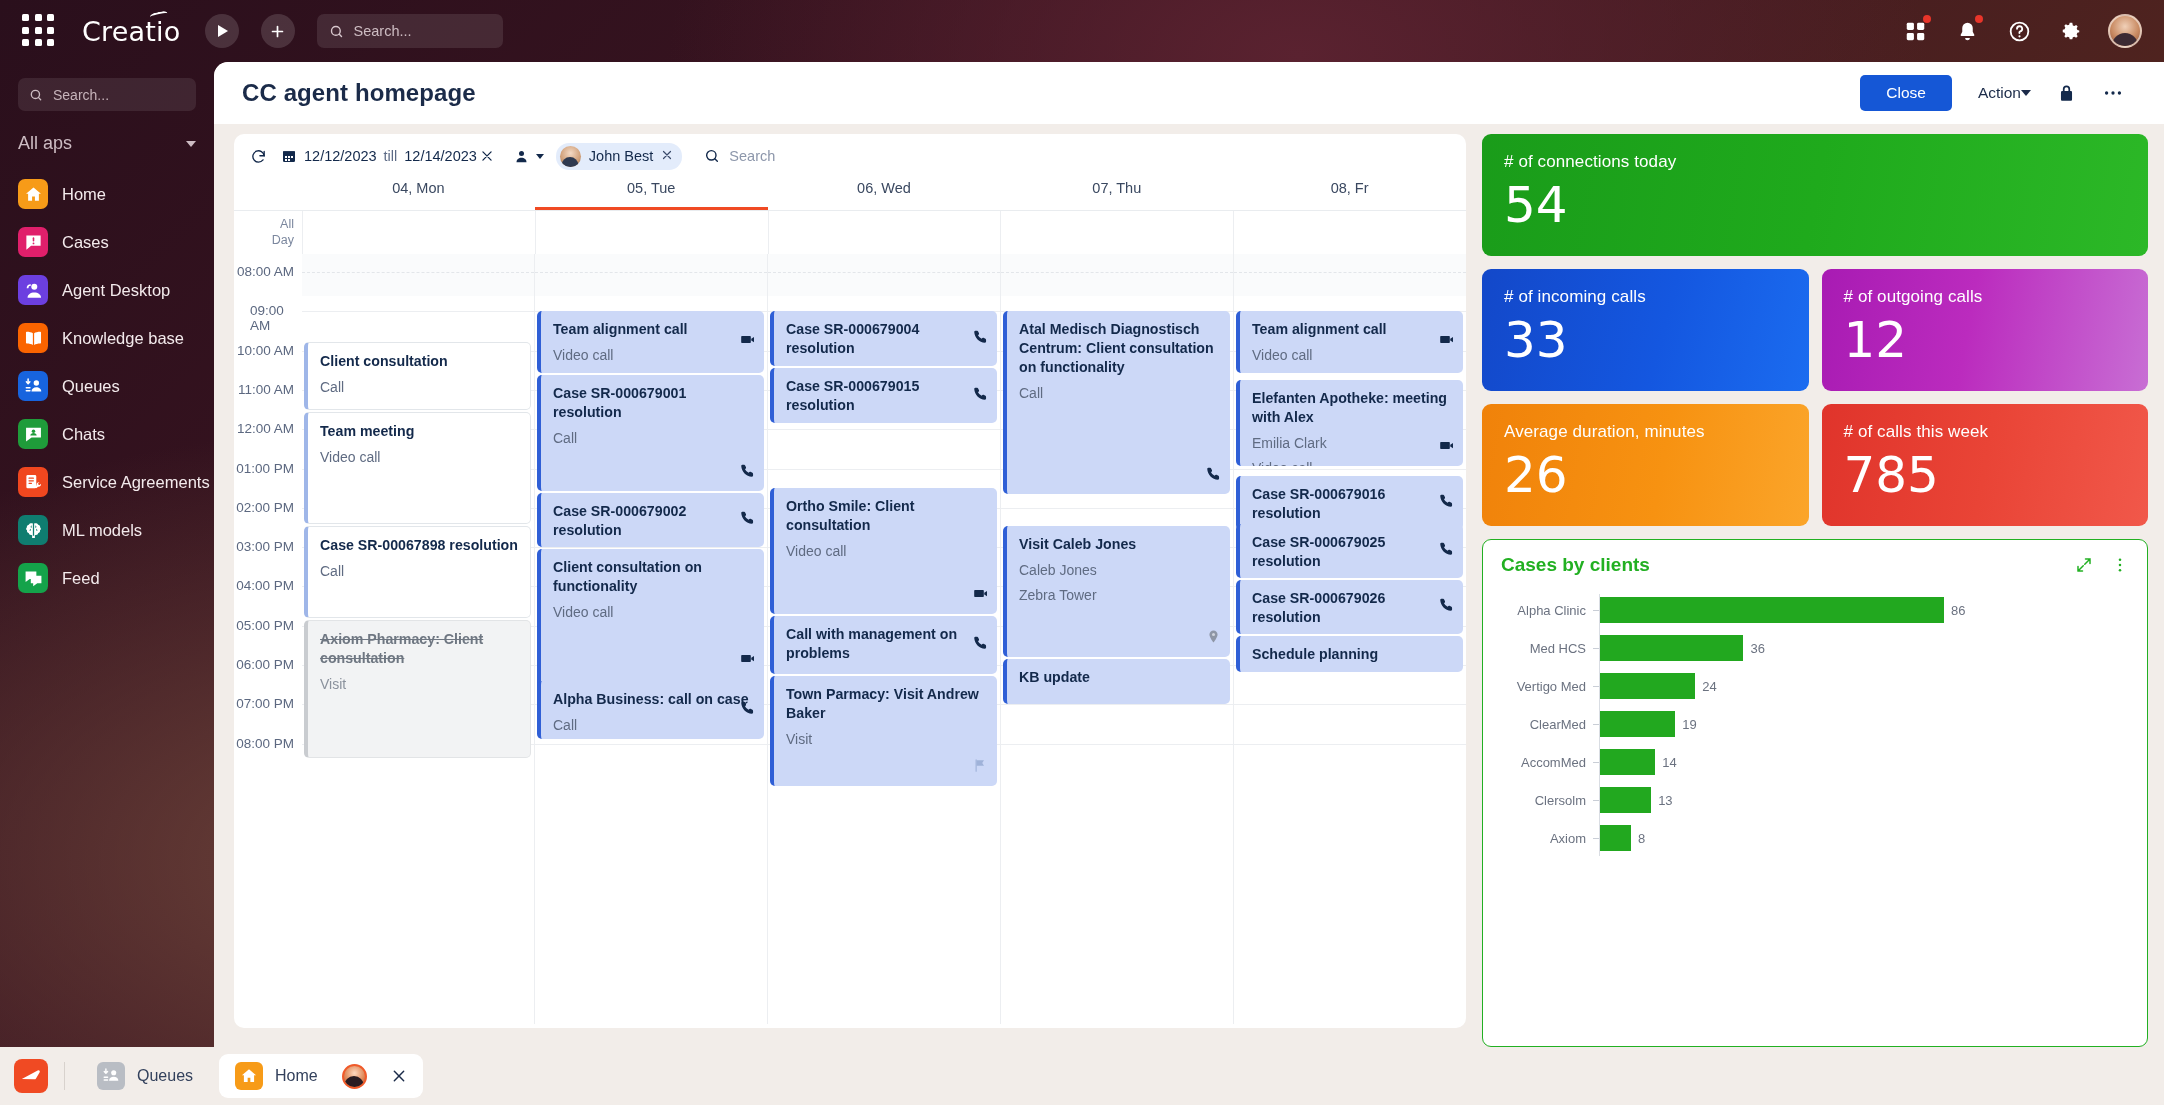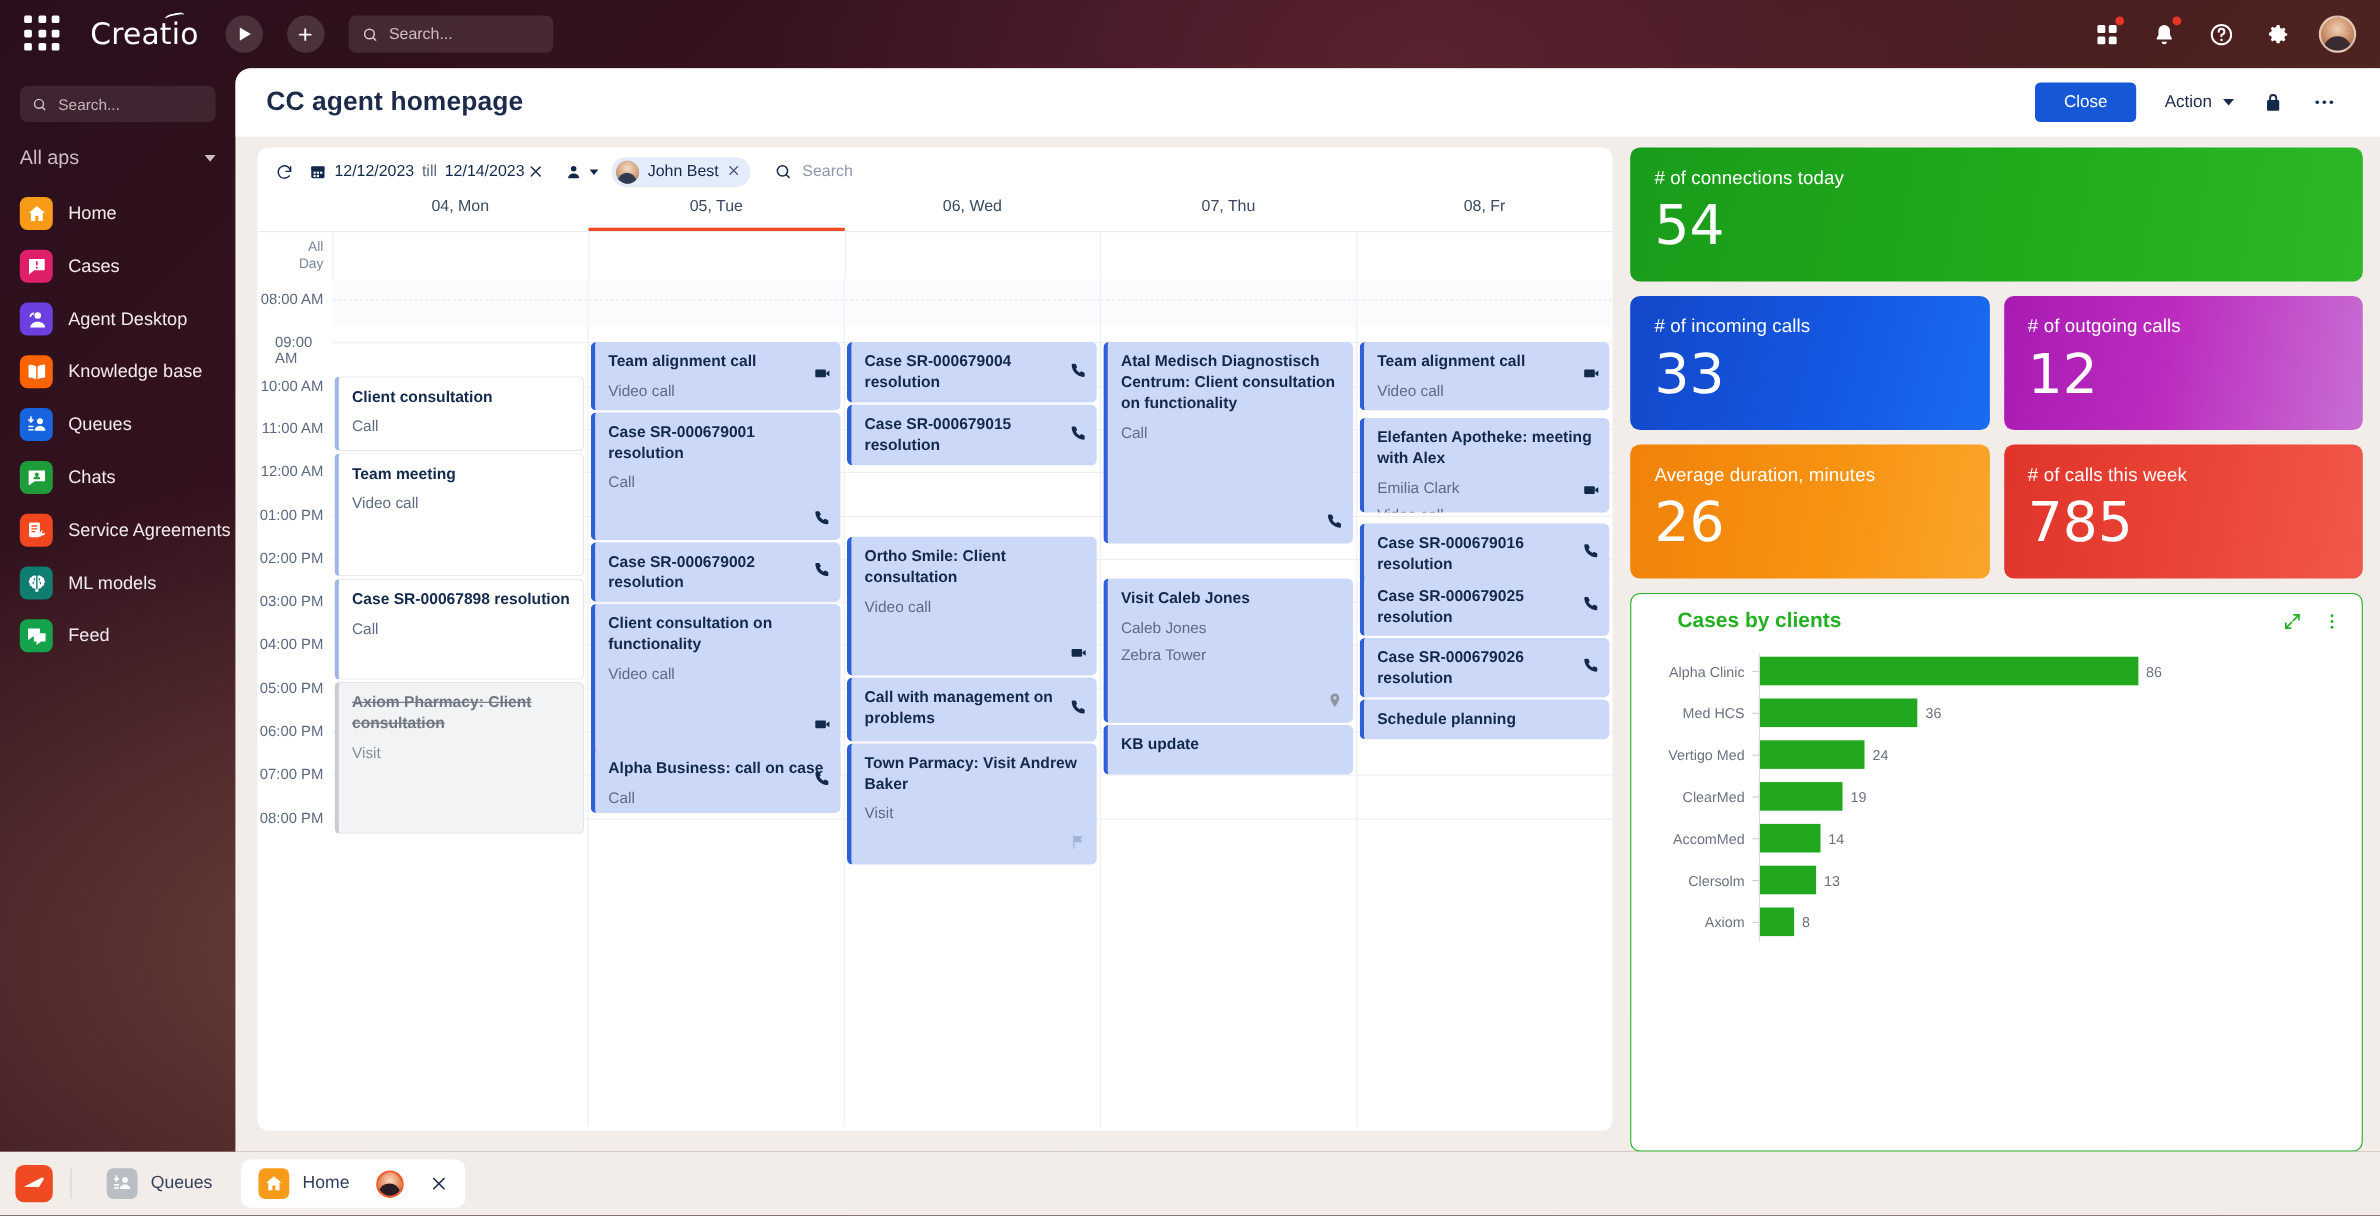--- a/index.html
+++ b/index.html
@@ -117,21 +117,21 @@
     display: flex; align-items: center; padding: 0 40px 0 28px;
     border-top-left-radius: 14px;
   }
   #pagetitle { font-size: 24px; font-weight: 600; color: #1b2b49; letter-spacing: .1px; }
   .head-right { margin-left: auto; display: flex; align-items: center; gap: 26px; }
   #closebtn {
     background: #1557d6; color: #fff; border: none; border-radius: 5px;
     font-size: 15.5px; padding: 9px 26px; cursor: pointer; font-family: inherit;
   }
   #actionbtn {
-    display: flex; align-items: center; gap: 10px; color: #1b2b49;
+    display: flex; align-items: center; gap: 0; color: #1b2b49;
     font-size: 15.5px; cursor: pointer;
   }
   #actionbtn .caret { width:0;height:0;border-left:5px solid transparent;border-right:5px solid transparent;border-top:6px solid #1b2b49; }
   .head-ico { cursor: pointer; color: #13294b; display: flex; align-items: center; }
 
   
   #body {
     display: flex; gap: 16px; padding: 10px 16px 0 20px; height: 923px;
   }
 
@@ -229,21 +229,21 @@
   .kpirow .kpi { flex: 1; height: 122px; }
   #kpi-in  { background: linear-gradient(105deg,#1348c9 0%,#1457e0 55%,#1b6cf0 100%); }
   #kpi-out { background: linear-gradient(100deg,#a81bb3 0%,#bb2bbe 45%,#c86ed4 100%); }
   #kpi-dur { background: linear-gradient(100deg,#f0820a 0%,#f79211 55%,#fba52a 100%); }
   #kpi-week{ background: linear-gradient(100deg,#e0342b 0%,#e94436 50%,#f1584a 100%); }
 
   #chartcard {
     flex: 1; background: #fff; border: 1.5px solid #22b022; border-radius: 9px;
     padding: 14px 18px 0 18px; overflow: hidden; position: relative;
   }
-  #chartcard .ch-head { display:flex; align-items:center;margin-left:24px; }
+  #chartcard .ch-head { display:flex; align-items:center; }
   #chart-title { color: #22b022; font-size: 19px; font-weight: 600; }
   .ch-tools { margin-left:auto; display:flex; align-items:center; gap:18px; color:#22b022; }
   .ch-tools span { cursor:pointer; display:flex; align-items:center; }
   #plot { margin-top: 16px; position: relative; }
   .brow { display:flex; align-items:center; height: 36px; margin-bottom: 2px; }
   .blabel { width: 92px; text-align: right; font-size: 13px; color: #6b7280; padding-right: 7px; flex:none;}
   .btick { width: 6px; height:1px; background:#c9ced6; flex:none; }
   .bar { height: 26px; background: #22a81f; flex: none; }
   .bval { font-size: 13px; color: #6b7280; margin-left: 7px; }
   #axis { position:absolute; left: 98px; top: 2px; bottom: 0; width: 1px; background:#d9dde3; }

